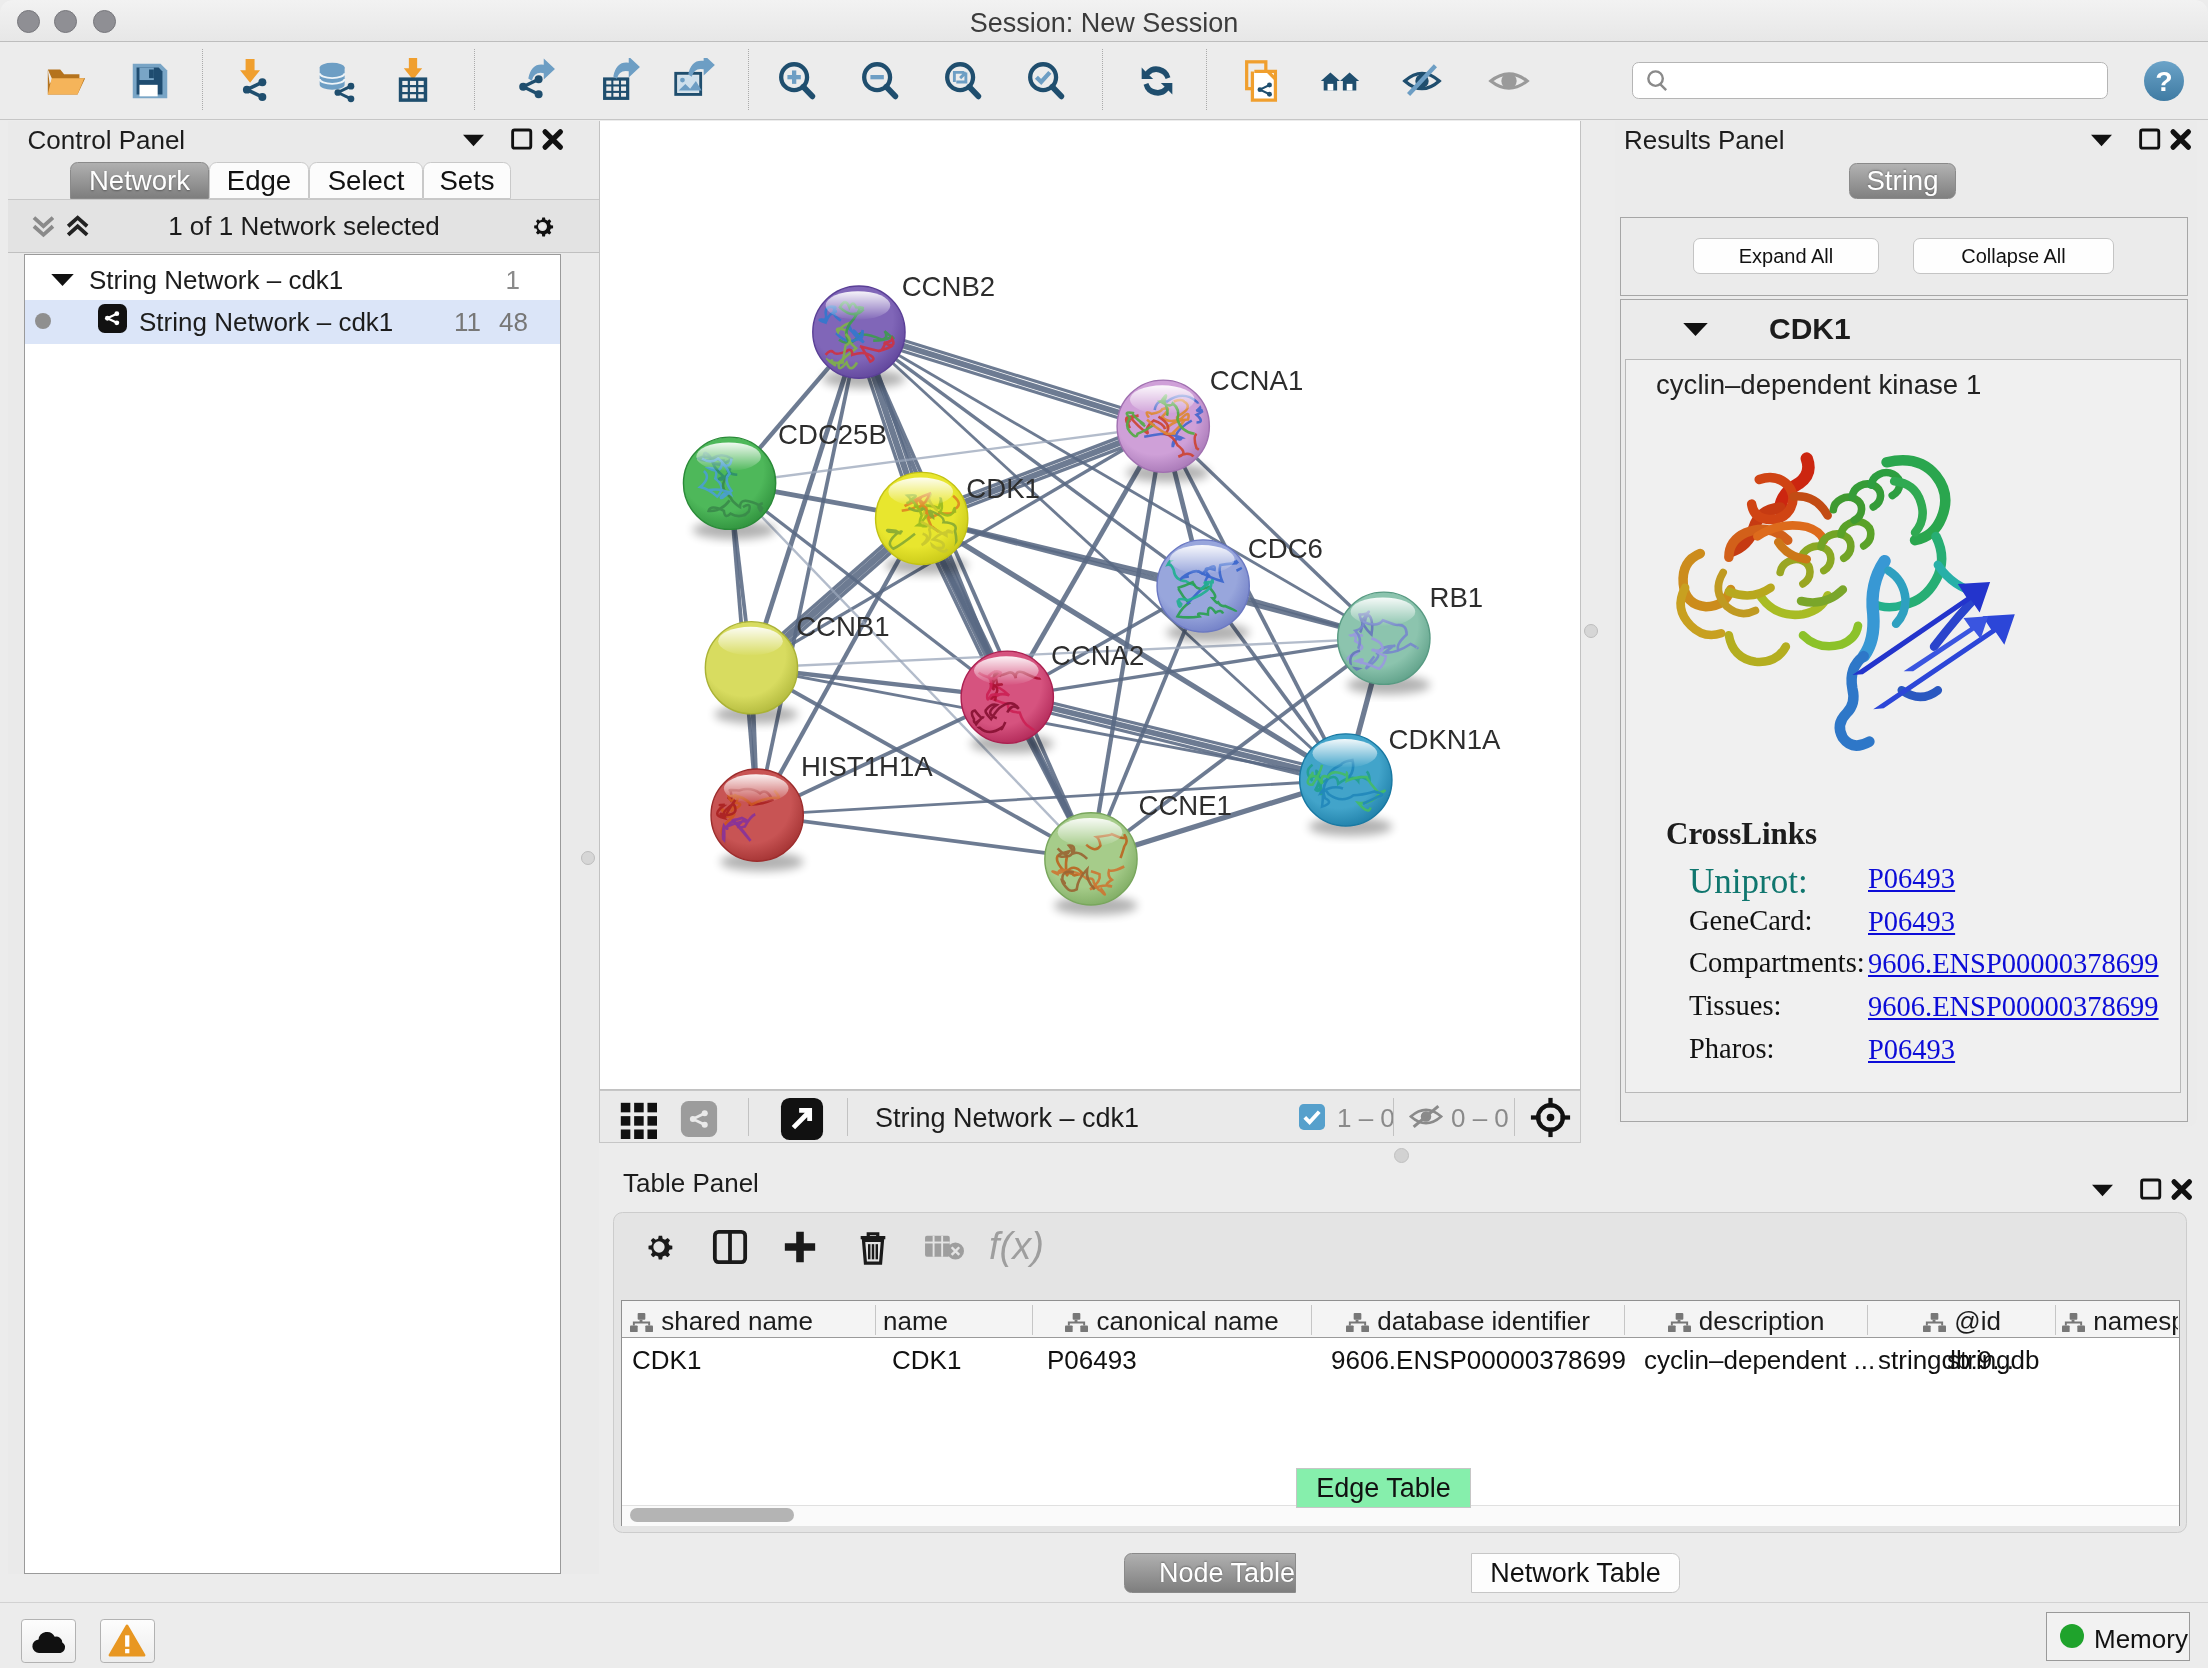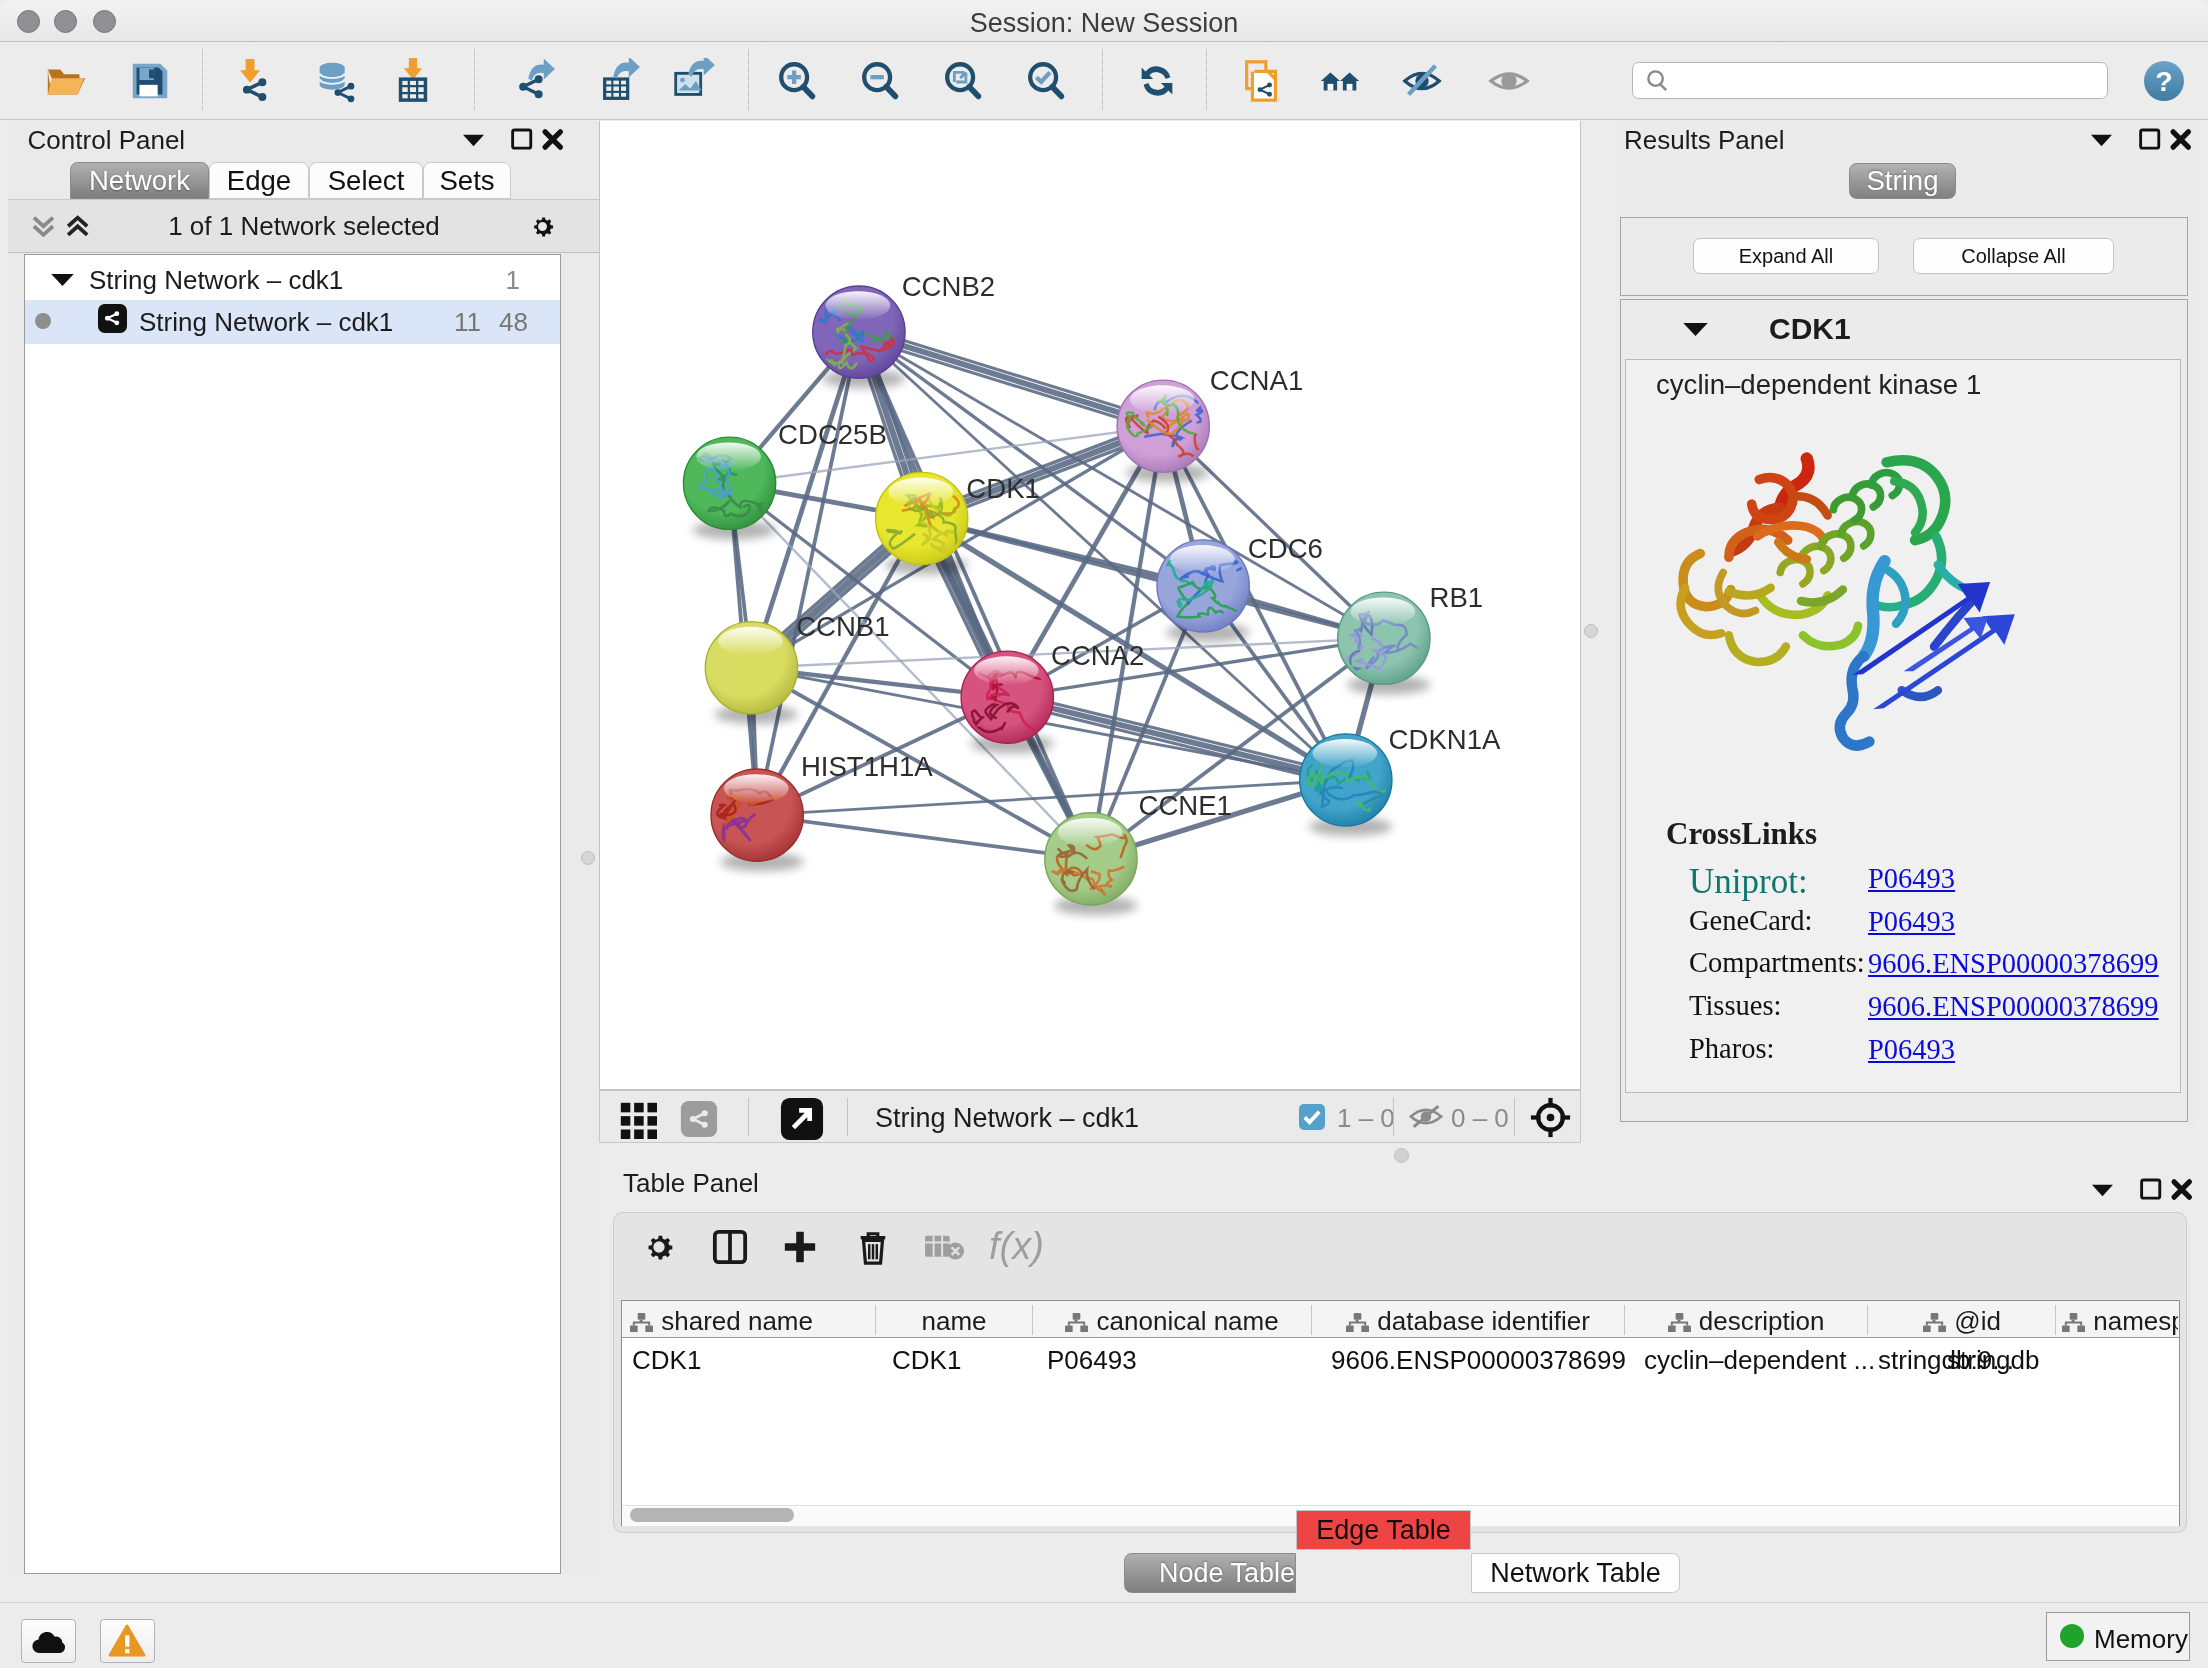--- a/index.html
+++ b/index.html
@@ -659,21 +659,21 @@
 <div class="abs" style="left:622px;top:1301px;width:1557px;height:37px;background:#f4f4f4;border-bottom:1.4px solid #9a9a9a"></div>
 <div class="abs" style="left:629px;top:1306px;width:239px;text-align:left;font-size:26px;color:#1c1c1c;white-space:nowrap;overflow:hidden"><svg width="25" height="23" viewBox="0 0 26 24" style="vertical-align:-3.8px">
       <g fill="#777">
         <rect x="9" y="2" width="8" height="7" rx="1"></rect>
         <rect x="1" y="15" width="8" height="7" rx="1"></rect>
         <rect x="17" y="15" width="8" height="7" rx="1"></rect>
         <path d="M12,9 v3 M5,15 v-3 h16 v3 M13,9 v3" stroke="#777" stroke-width="2" fill="none"></path>
       </g>
     </svg> shared name</div>
 <div class="abs" style="left:875px;top:1305px;width:0;height:30px;border-left:1px solid #c6c6c6"></div>
-<div class="abs" style="left:883px;top:1306px;width:142px;text-align:center;font-size:26px;color:#1c1c1c;white-space:nowrap;overflow:hidden"> name</div>
+<div class="abs" style="left:883px;top:1306px;width:142px;text-align:left;font-size:26px;color:#1c1c1c;white-space:nowrap;overflow:hidden"> name</div>
 <div class="abs" style="left:1032px;top:1305px;width:0;height:30px;border-left:1px solid #c6c6c6"></div>
 <div class="abs" style="left:1040px;top:1306px;width:263px;text-align:center;font-size:26px;color:#1c1c1c;white-space:nowrap;overflow:hidden"><svg width="25" height="23" viewBox="0 0 26 24" style="vertical-align:-3.8px">
       <g fill="#777">
         <rect x="9" y="2" width="8" height="7" rx="1"></rect>
         <rect x="1" y="15" width="8" height="7" rx="1"></rect>
         <rect x="17" y="15" width="8" height="7" rx="1"></rect>
         <path d="M12,9 v3 M5,15 v-3 h16 v3 M13,9 v3" stroke="#777" stroke-width="2" fill="none"></path>
       </g>
     </svg> canonical name</div>
 <div class="abs" style="left:1311px;top:1305px;width:0;height:30px;border-left:1px solid #c6c6c6"></div>
@@ -716,21 +716,21 @@
 <div class="abs" style="left:892px;top:1345px;font-size:26px;color:#111;white-space:nowrap">CDK1</div>
 <div class="abs" style="left:1047px;top:1345px;font-size:26px;color:#111;white-space:nowrap">P06493</div>
 <div class="abs" style="left:1331px;top:1345px;font-size:26px;color:#111;white-space:nowrap">9606.ENSP00000378699</div>
 <div class="abs" style="left:1644px;top:1345px;font-size:26px;color:#111;white-space:nowrap">cyclin–dependent ...</div>
 <div class="abs" style="left:1878px;top:1345px;font-size:26px;color:#111;white-space:nowrap">stringdb:9...</div>
 <div class="abs" style="left:1947px;top:1345px;font-size:26px;color:#111;white-space:nowrap">stringdb</div>
 <div class="abs" style="left:622px;top:1505px;width:1557px;height:21px;background:#fafafa;border-top:1px solid #e0e0e0"></div>
 <div class="abs" style="left:630px;top:1508px;width:164px;height:14.3px;border-radius:7.6px;background:#b4b4b4"></div>
 <div class="abs" style="left:1124px;top:1553px;width:556px;height:40px"></div>
 <div class="abs" style="left:1124px;top:1553px;width:172px;height:40px;background:linear-gradient(#b0b0b0,#7e7e7e);color:#fff;border:1px solid #8a8a8a;text-shadow:0 -1px 1.9px rgba(0,0,0,.3);border-radius:7.6px 0 0 7.6px;font-size:27px;text-align:right;line-height:38px">Node Table</div>
-<div class="abs" style="left:1296px;top:1510px;width:175px;height:40px;background:#ef4444;color:#111;border:1px solid #c6c6c6;;font-size:27px;text-align:center;line-height:38px">Edge Table</div>
+<div class="abs" style="left:1296px;top:1468px;width:175px;height:40px;background:#86efac;color:#111;border:1px solid #c6c6c6;;font-size:27px;text-align:center;line-height:38px">Edge Table</div>
 <div class="abs" style="left:1471px;top:1553px;width:209px;height:40px;background:#fdfdfd;color:#111;border:1px solid #c6c6c6;border-radius:0 7.6px 7.6px 0;font-size:27px;text-align:center;line-height:38px">Network Table</div>
 <div class="abs" style="left:0;top:1602px;width:2208px;height:0;border-top:1px solid #d2d2d2"></div>
 <div class="abs" style="left:21px;top:1619px;width:55px;height:44px;background:linear-gradient(#fdfdfd,#ededed);border:1.4px solid #b2b2b2;border-radius:3.8px"></div>
 <svg class="abs" style="left:29.5px;top:1628px" width="38" height="26" viewBox="0 0 40 27">
     <path d="M10,26 a7,7 0 0 1 -1,-14 a9,9 0 0 1 17,-3 a6.5,6.5 0 0 1 8,6 a6,6 0 0 1 -2,11 z" fill="#111"></path>
   </svg>
 <div class="abs" style="left:100px;top:1619px;width:55px;height:44px;background:linear-gradient(#fdfdfd,#ededed);border:1.4px solid #b2b2b2;border-radius:3.8px"></div>
 <svg class="abs" style="left:108px;top:1624px" width="38" height="34" viewBox="0 0 40 36">
     <path d="M20,2 L38,33 H2 z" fill="#e89722" stroke="#e89722" stroke-width="3" stroke-linejoin="round"></path>
     <rect x="18" y="12" width="4.5" height="12" fill="#fff"></rect>

